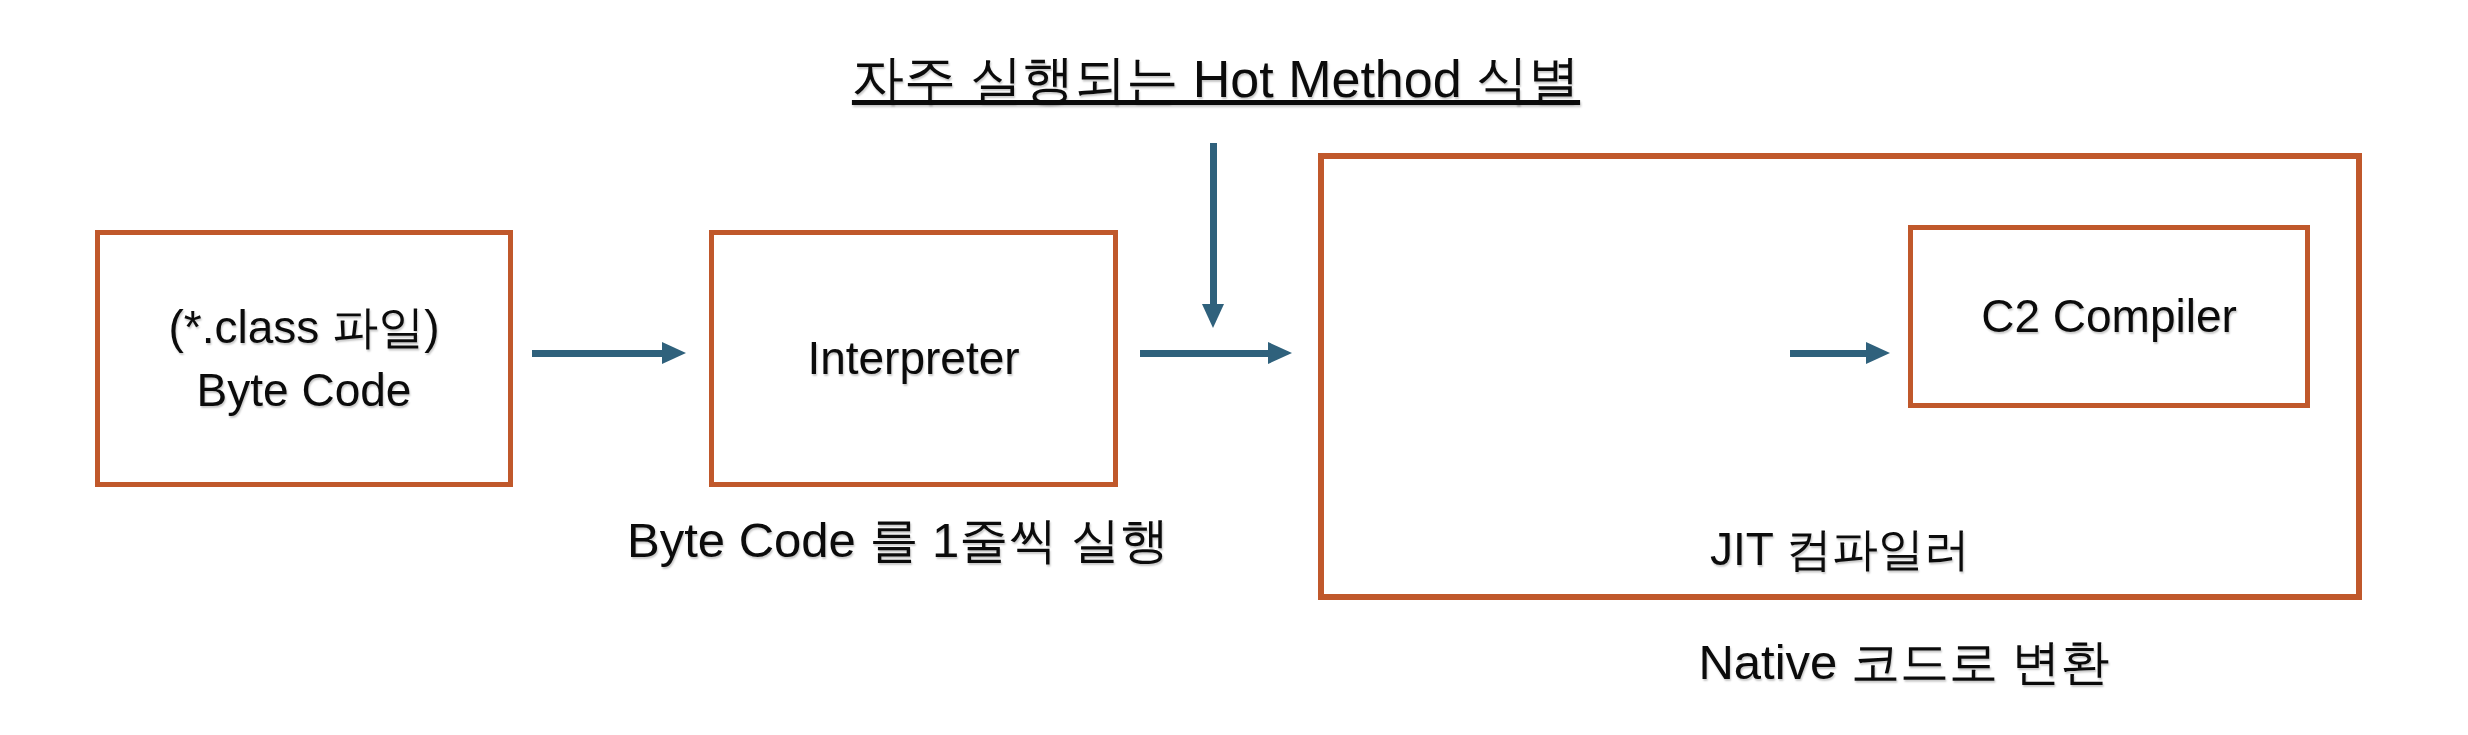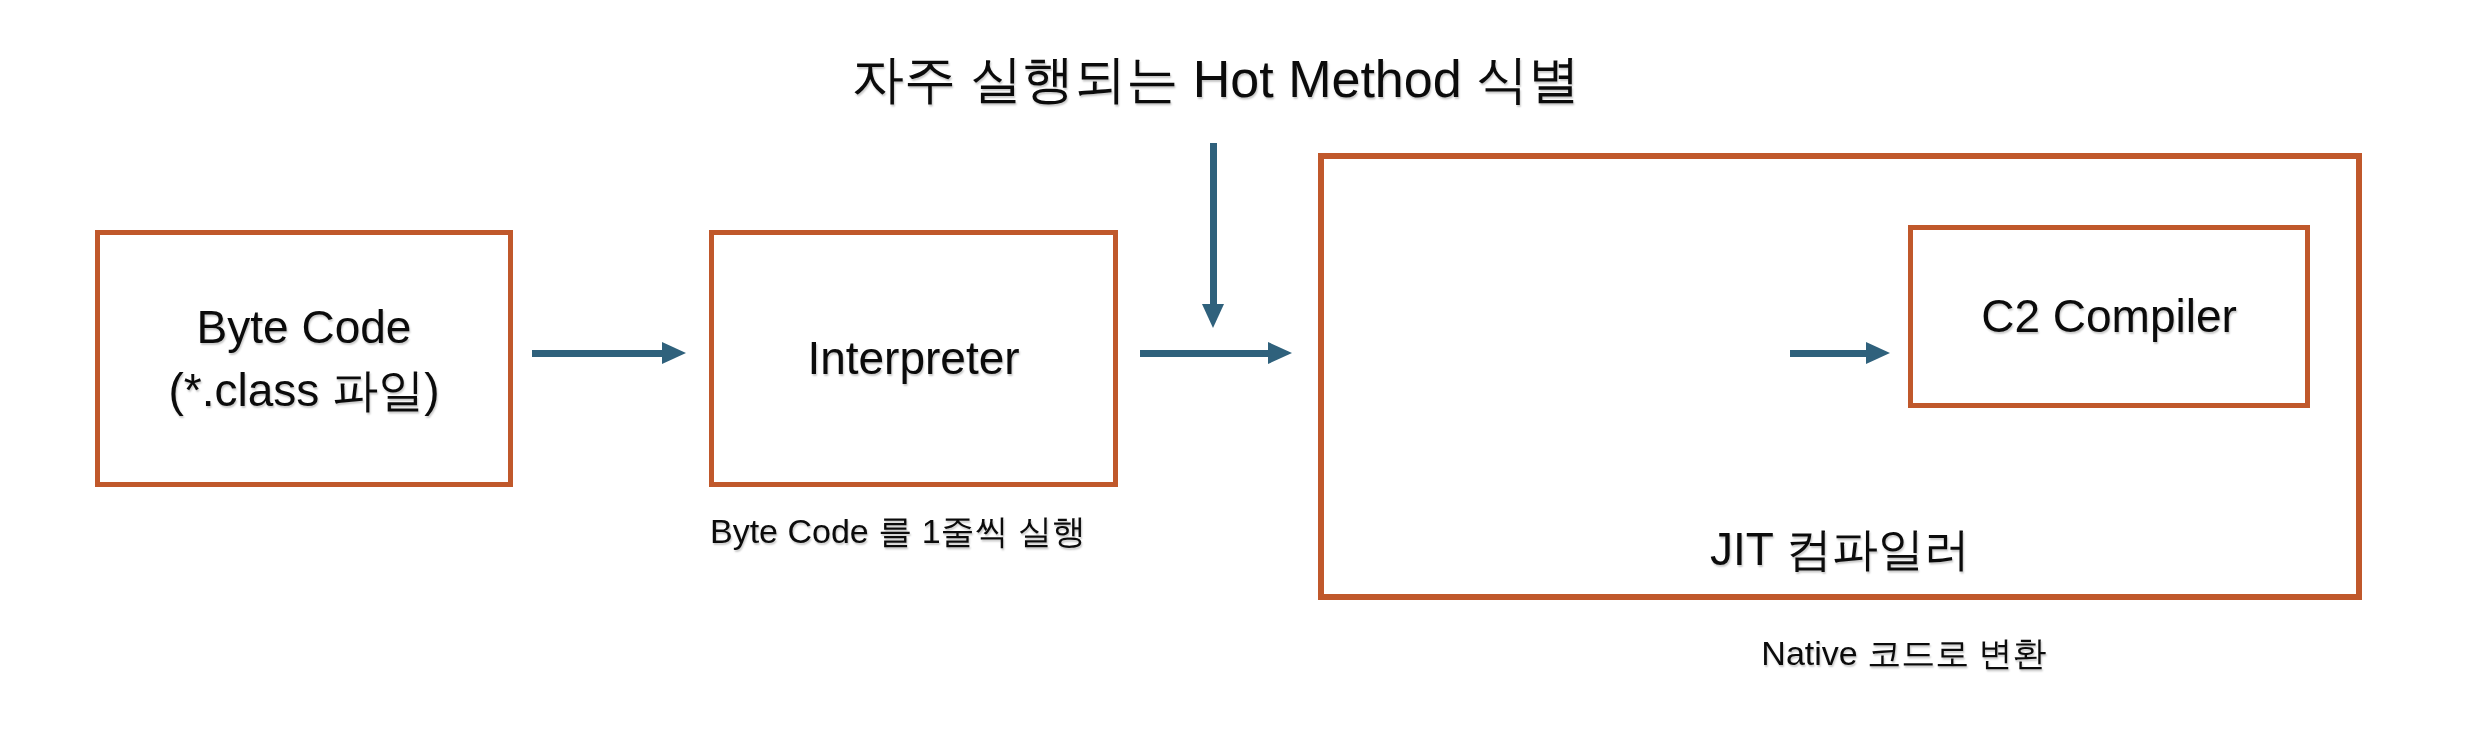--- a/index.html
+++ b/index.html
@@ -18,23 +18,23 @@
     color:var(--text);
     overflow:hidden;
   }
   .txt{
     text-shadow:1px 2px 2px rgba(0,0,0,0.22);
     letter-spacing:0;
   }
   
   .title{
     position:absolute; left:716px; top:50px; width:1000px;
-    text-align:center; font-size:52px; line-height:1.15;
+    text-align:center; font-size:52px; line-height:1.15;text-decoration:underline;
   }
-  .caption{ position:absolute; text-align:center; font-size:34px; line-height:1.15; }
+  .caption{ position:absolute; text-align:center; font-size:49px; line-height:1.15; }
   .caption-interpreter{ left:548px; top:512px; width:700px; }
   .caption-native{ left:1550px; top:634px; width:708px; }
   .jit-label{
     position:absolute; left:1318px; top:519px; width:1044px;
     text-align:center; font-size:46px;
   }
   
   .node{
     position:absolute;
     border:5px solid var(--box-border);
@@ -80,22 +80,22 @@
 <div class="canvas">
 
   <div class="title txt">자주 실행되는 Hot Method 식별</div>
 
   <div>
     <div class="v-line av-line"></div>
     <div class="head-down av-head"></div>
   </div>
 
   <div class="node byte-code">
+    <span class="nline txt">(*.class 파일)</span>
     <span class="nline txt">Byte Code</span>
-    <span class="nline txt">(*.class 파일)</span>
   </div>
 
   <div>
     <div class="h-line a1-line"></div>
     <div class="head-right a1-head"></div>
   </div>
 
   <div class="node interpreter">
     <span class="nline txt">Interpreter</span>
   </div>

